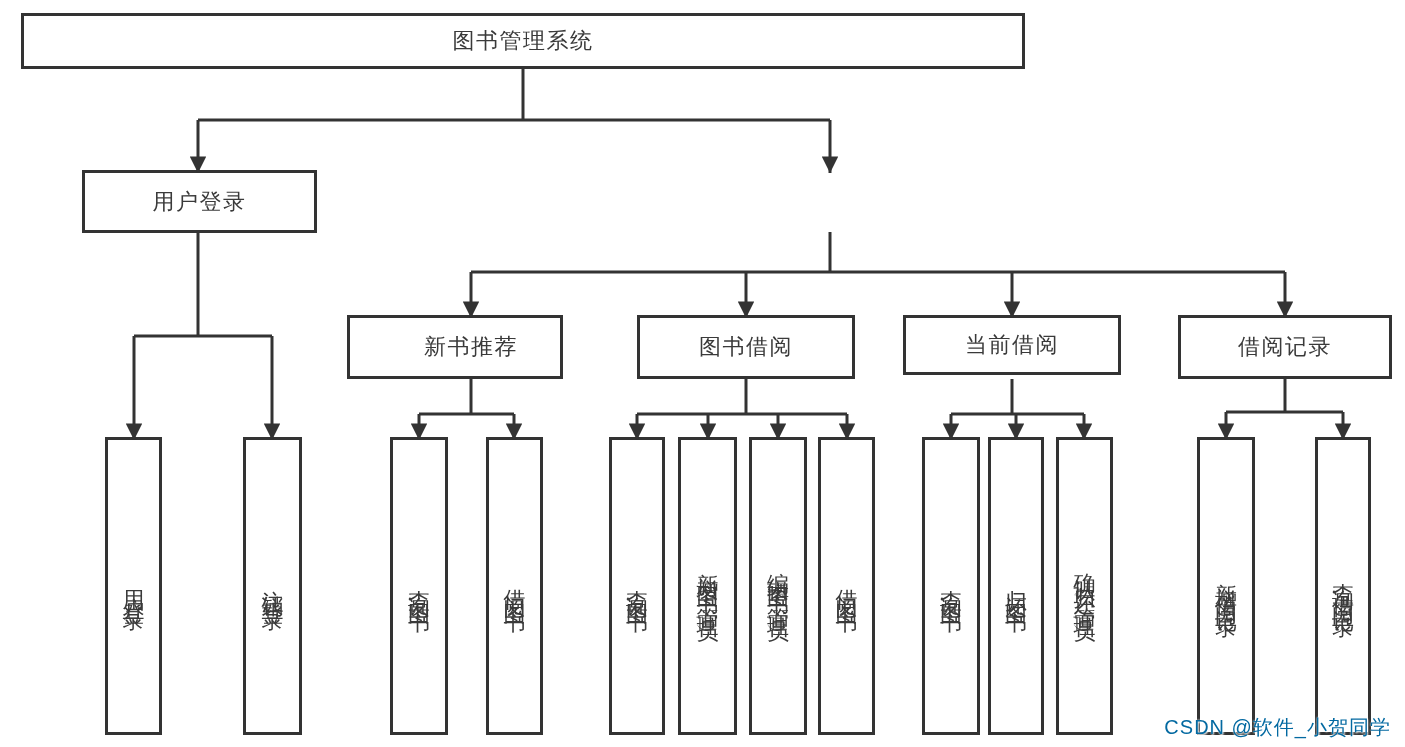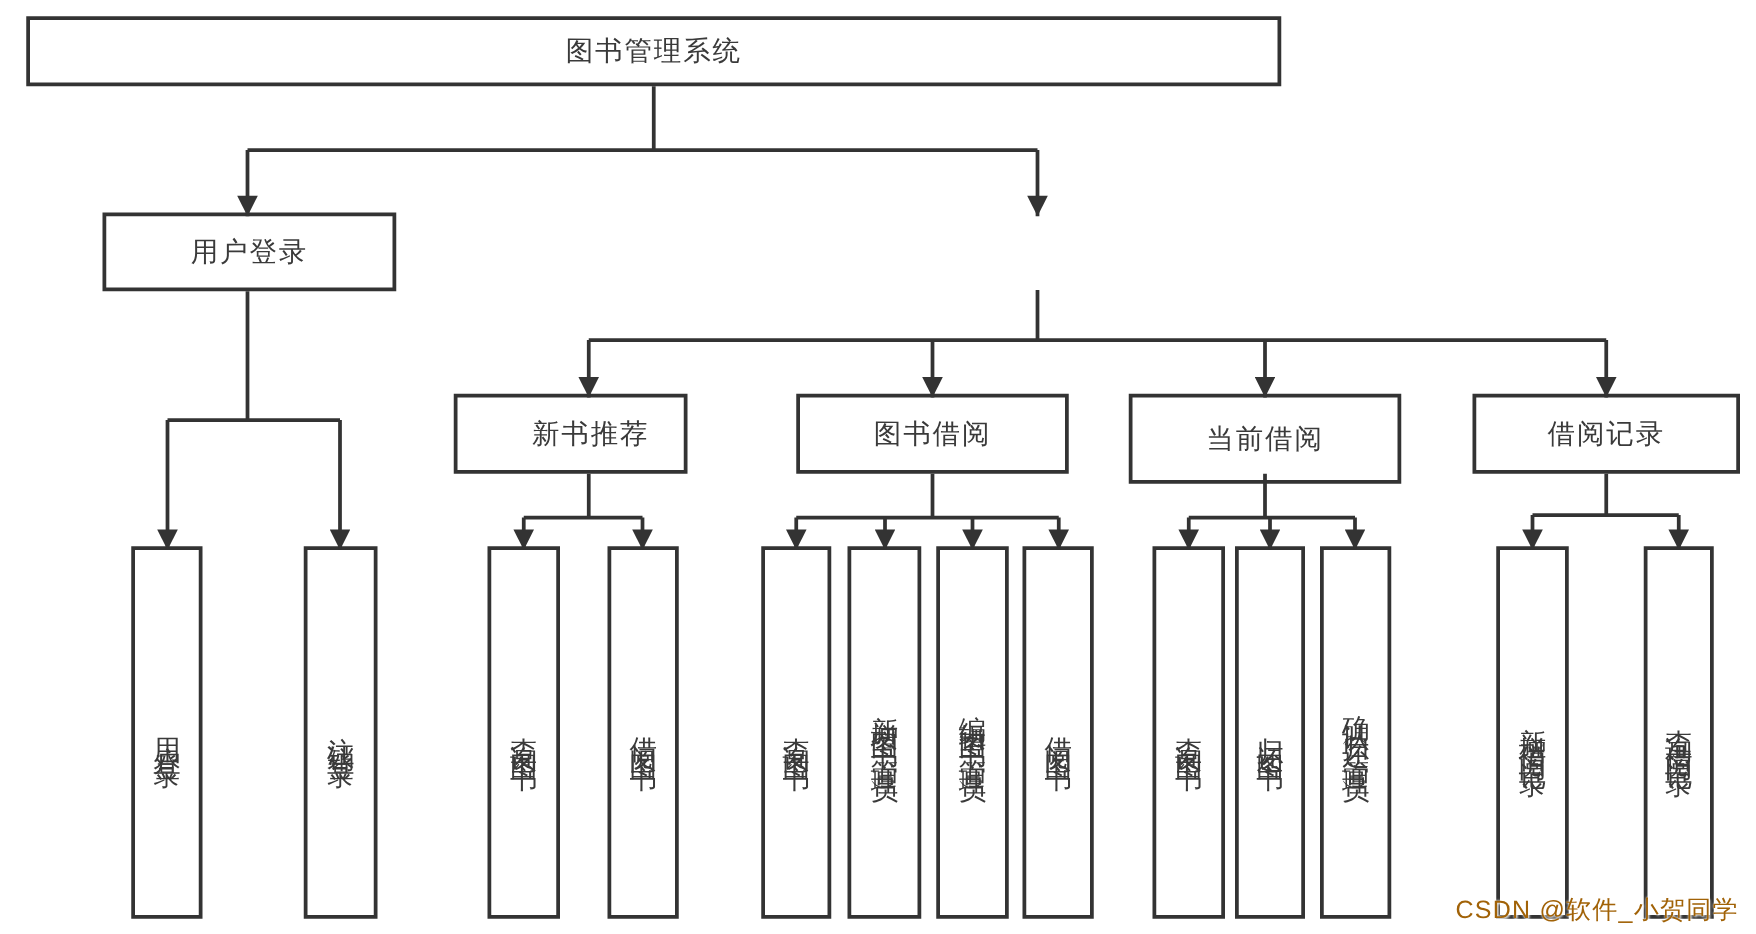--- a/index.html
+++ b/index.html
@@ -35,37 +35,37 @@
   .connectors {
     position: absolute;
     left: 0; top: 0;
     pointer-events: none;
   }
   .watermark {
     position: absolute;
     right: 14px;
     bottom: 6px;
     font-size: 20px;
-    color: #a16207;
+    color: #0369a1;
     letter-spacing: 1px;
     text-shadow: 0 0 2px #ffffff, 1px 1px 2px #ffffff;
   }
 </style>
 </head>
 <body>
 
 <div class="canvas">
 
   <div class="box h-label" style="left:21px; top:13px; width:1004px; height:56px;">图书管理系统</div>
 
   <div class="box h-label" style="left:82px; top:170px; width:235px; height:63px;">用户登录</div>
 
-  <div class="box h-label" style="left:363px; top:315px; width:187px; height:64px;padding-left:32px;">新书推荐</div>
+  <div class="box h-label" style="left:347px; top:315px; width:216px; height:64px;padding-left:32px;">新书推荐</div>
   <div class="box h-label" style="left:637px; top:315px; width:218px; height:64px;">图书借阅</div>
-  <div class="box h-label" style="left:903px; top:315px; width:218px; height:72px;">当前借阅</div>
+  <div class="box h-label" style="left:903px; top:315px; width:218px; height:60px;">当前借阅</div>
   <div class="box h-label" style="left:1178px; top:315px; width:214px; height:64px;">借阅记录</div>
 
   <div class="box leaf" style="left:105px; width:57px;">用户登录</div>
   <div class="box leaf" style="left:243px; width:59px;">注销登录</div>
 
   <div class="box leaf" style="left:390px; width:58px;">查询图书</div>
   <div class="box leaf" style="left:486px; width:57px;">借阅图书</div>
 
   <div class="box leaf" style="left:609px; width:56px;">查询图书</div>
   <div class="box leaf" style="left:678px; width:59px;">新增图书（管理员）</div>

